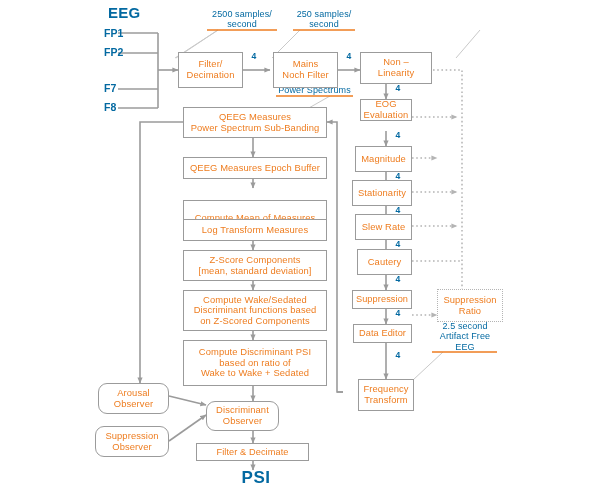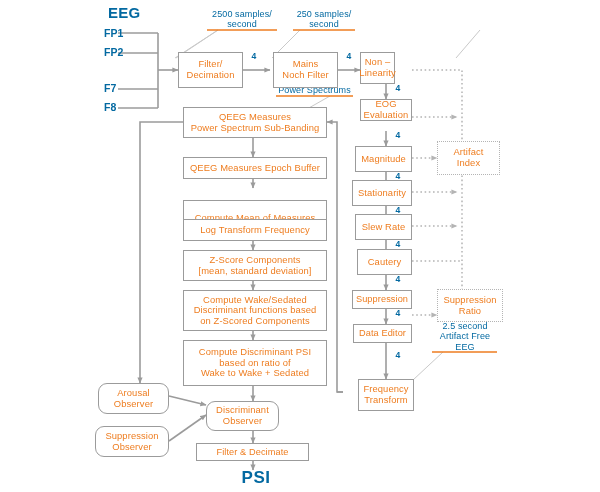--- a/index.html
+++ b/index.html
@@ -143,21 +143,21 @@
 
   <div class="box" style="left:178px;top:52px;width:65px;height:36px;">
     <span style="white-space:pre-line;">Filter/
 Decimation</span>
   </div>
   <div class="box" style="left:273px;top:52px;width:65px;height:36px;">
     <span style="white-space:pre-line;">Mains
 Noch Filter</span>
   </div>
 
-  <div class="box" style="left:360px;top:52px;width:35px;height:32px;">
+  <div class="box" style="left:360px;top:52px;width:72px;height:32px;">
     <span style="white-space:pre-line;">Non –
 Linearity</span>
   </div>
   <div class="box" style="left:360px;top:99px;width:52px;height:22px;">
     <span style="white-space:pre-line;">EOG
 Evaluation</span>
   </div>
   <div class="box" style="left:355px;top:146px;width:57px;height:26px;">
     <span>Magnitude</span>
   </div>
@@ -174,41 +174,37 @@
     <span>Suppression</span>
   </div>
   <div class="box small" style="left:353px;top:324px;width:59px;height:19px;">
     <span>Data Editor</span>
   </div>
   <div class="box" style="left:358px;top:379px;width:56px;height:32px;">
     <span style="white-space:pre-line;">Frequency
 Transform</span>
   </div>
 
-  <div class="box dotted" style="left:437px;top:141px;width:63px;height:34px;">
-    <span style="white-space:pre-line;">Artifact
-Index</span>
-  </div>
   <div class="box dotted" style="left:437px;top:289px;width:66px;height:33px;">
     <span style="white-space:pre-line;">Suppression
 Ratio</span>
   </div>
 
   <div class="box" style="left:183px;top:107px;width:144px;height:31px;">
     <span style="white-space:pre-line;">QEEG Measures
 Power Spectrum Sub-Banding</span>
   </div>
   <div class="box" style="left:183px;top:157px;width:144px;height:22px;">
     <span>QEEG Measures Epoch Buffer</span>
   </div>
   <div class="box" style="left:183px;top:200px;width:144px;height:36px;">
     <span>Compute Mean of Measures</span>
   </div>
   <div class="box" style="left:183px;top:219px;width:144px;height:22px;">
-    <span>Log Transform Frequency</span>
+    <span>Log Transform Measures</span>
   </div>
   <div class="box" style="left:183px;top:250px;width:144px;height:31px;">
     <span style="white-space:pre-line;">Z-Score Components
 [mean, standard deviation]</span>
   </div>
   <div class="box" style="left:183px;top:290px;width:144px;height:41px;">
     <span style="white-space:pre-line;">Compute Wake/Sedated
 Discriminant functions based
 on Z-Scored Components</span>
   </div>

